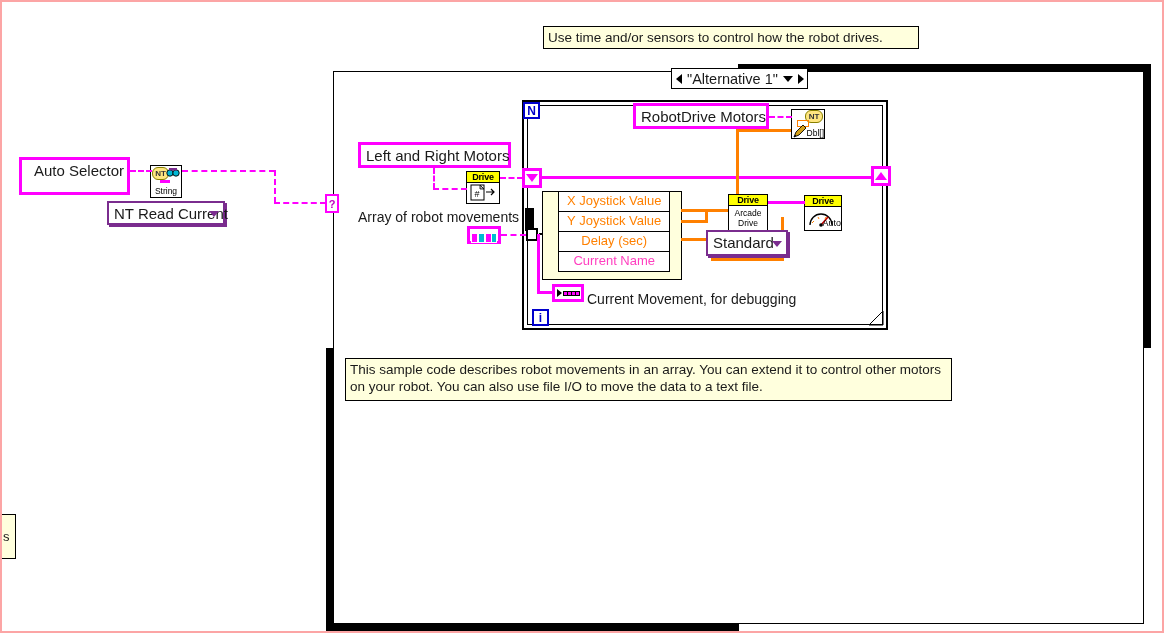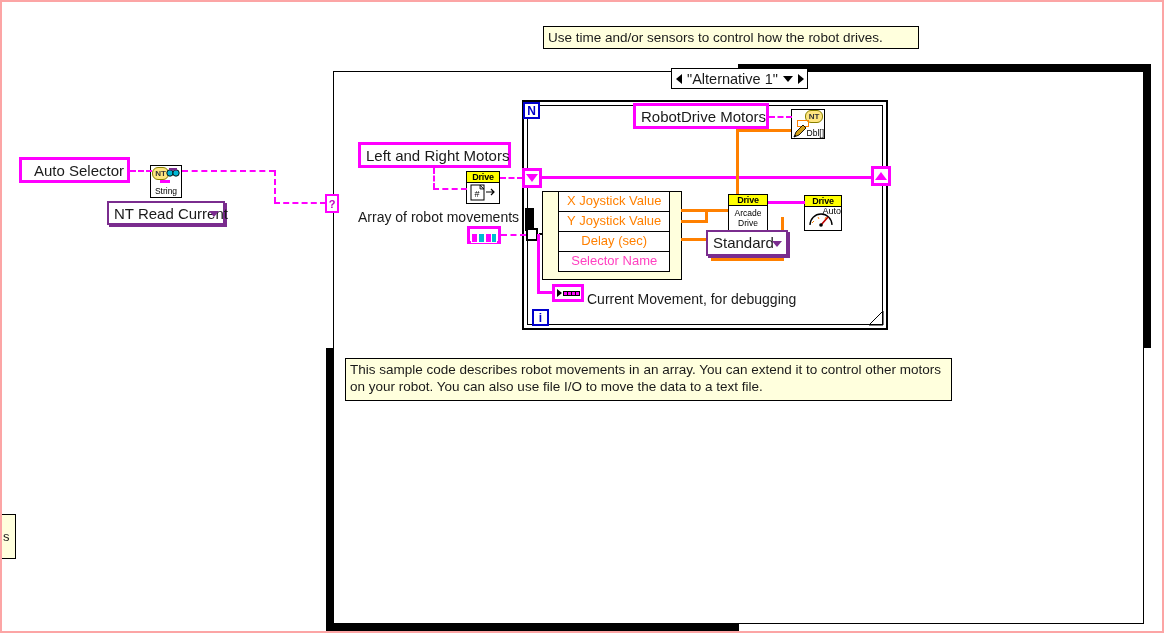--- a/index.html
+++ b/index.html
@@ -188,21 +188,21 @@
 
   <div class="abs case-sel" style="left:669px;top:66px;width:137px;height:21px;">
     <span class="lft"></span>
     <span>"Alternative 1"</span>
     <span class="dn" style="margin-left:auto;"></span>
     <span class="rgt"></span>
   </div>
 
   <div class="abs q-term" style="left:323px;top:192px;width:14px;height:19px;">?</div>
 
-  <div class="abs mlabel" style="left:17px;top:155px;width:111px;height:26px;padding-left:12px;">Auto Selector</div>
+  <div class="abs mlabel" style="left:17px;top:155px;width:111px;height:38px;padding-left:12px;">Auto Selector</div>
 
   <div class="abs node" style="left:148px;top:163px;width:32px;height:33px;">
     <div class="body" style="position:relative;">
       <span class="nt-bubble" style="left:1px;top:1px;width:15px;height:11px;border-radius:6px;">NT</span>
       <svg width="14" height="11" viewBox="0 0 14 11" style="position:absolute;right:1px;top:1px;">
         <circle cx="4" cy="6" r="3.2" fill="#00b8d4" stroke="#000" stroke-width="0.9"></circle>
         <circle cx="10" cy="6" r="3.2" fill="#00b8d4" stroke="#000" stroke-width="0.9"></circle>
         <rect x="3" y="1" width="8" height="2.4" fill="#7a2c8e"></rect>
       </svg>
       <span style="position:absolute;left:9px;top:14px;width:10px;height:3px;background:#ff00ff;"></span>
@@ -291,21 +291,21 @@
         <tr>
       <td class="c-orange">X Joystick Value</td>
     </tr>
     <tr>
       <td class="c-orange">Y Joystick Value</td>
     </tr>
     <tr>
       <td class="c-orange">Delay (sec)</td>
     </tr>
     <tr>
-      <td class="c-pink">Selector Name</td>
+      <td class="c-pink">Current Name</td>
     </tr>
   </tbody>
     </table>
 
   <div class="abs wire-o-h" style="left:679px;top:207px;width:51px;"></div>
 
   <div class="abs wire-o-h" style="left:679px;top:218px;width:27px;"></div>
   <div class="abs wire-o-v" style="left:703px;top:207px;height:12px;"></div>
 
   <div class="abs wire-o-h" style="left:679px;top:236px;width:33px;"></div>
@@ -326,21 +326,21 @@
 
   <div class="abs node" style="left:802px;top:193px;width:38px;height:36px;">
     <div class="cap">Drive</div>
     <div class="body" style="position:relative;">
       <svg width="34" height="21" viewBox="0 0 34 21">
         <path d="M4,17 A11,11 0 0,1 26,17" fill="none" stroke="#000" stroke-width="1.3"></path>
         <path d="M15,17 L22,9" stroke="#c00000" stroke-width="1.6"></path>
         <circle cx="15" cy="17" r="1.8" fill="#000"></circle>
         <path d="M6,15 L8,13 M12,9 L13,11 M20,9 L19,11" stroke="#ff8000" stroke-width="1"></path>
       </svg>
-      <span style="position:absolute;right:0px;top:0px;font-size:9px;">Auto</span>
+      <span style="position:absolute;right:0px;top:12px;font-size:9px;">Auto</span>
     </div>
   </div>
 
   <div class="abs ring" style="left:704px;top:228px;width:82px;height:26px;">
     <span>Standard</span>
     <span class="caret"></span>
   </div>
 
   <div class="abs node" style="left:789px;top:107px;width:34px;height:30px;">
     <div class="body" style="position:relative;">

